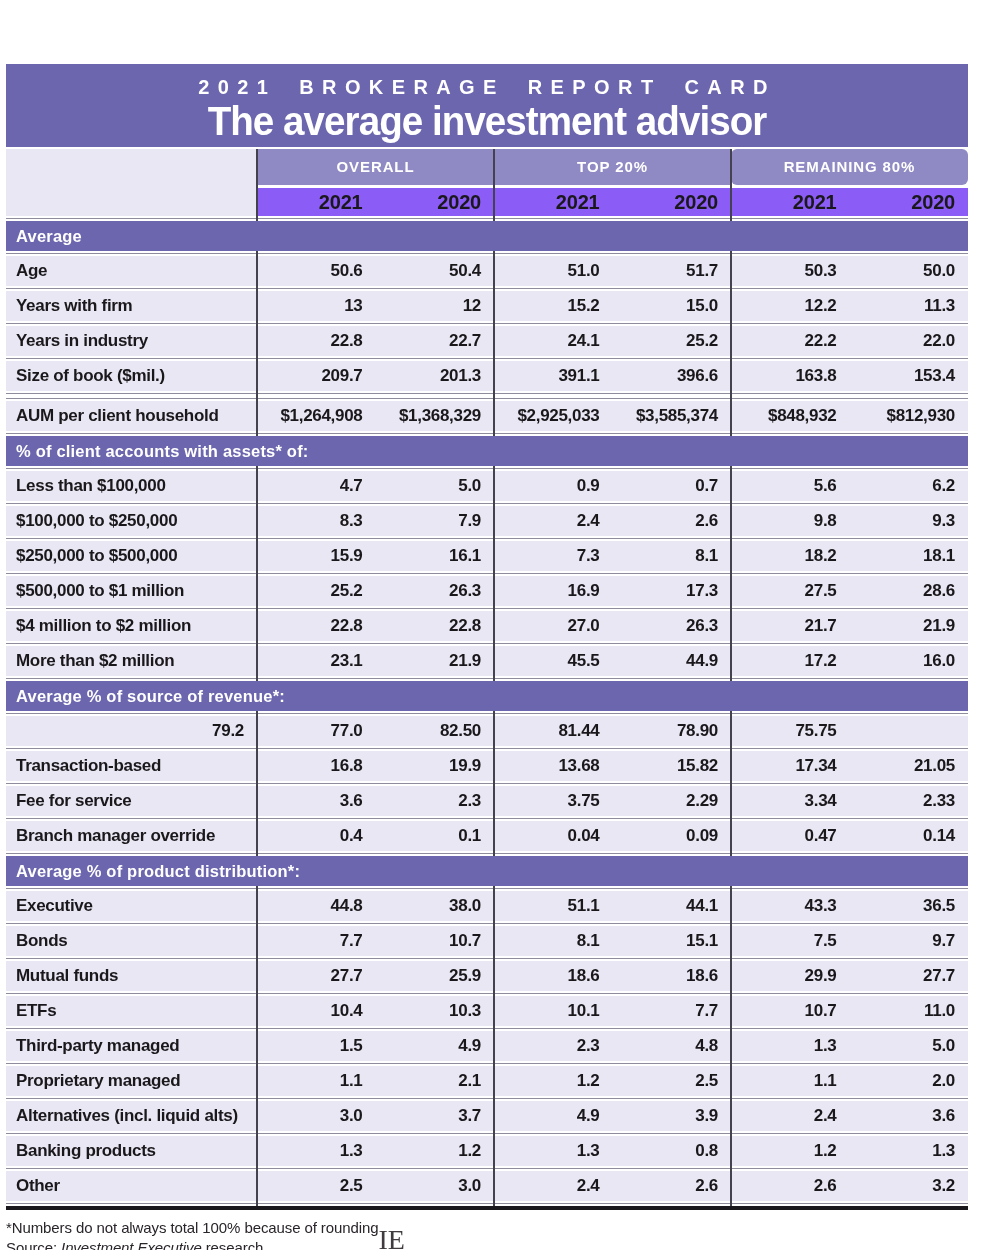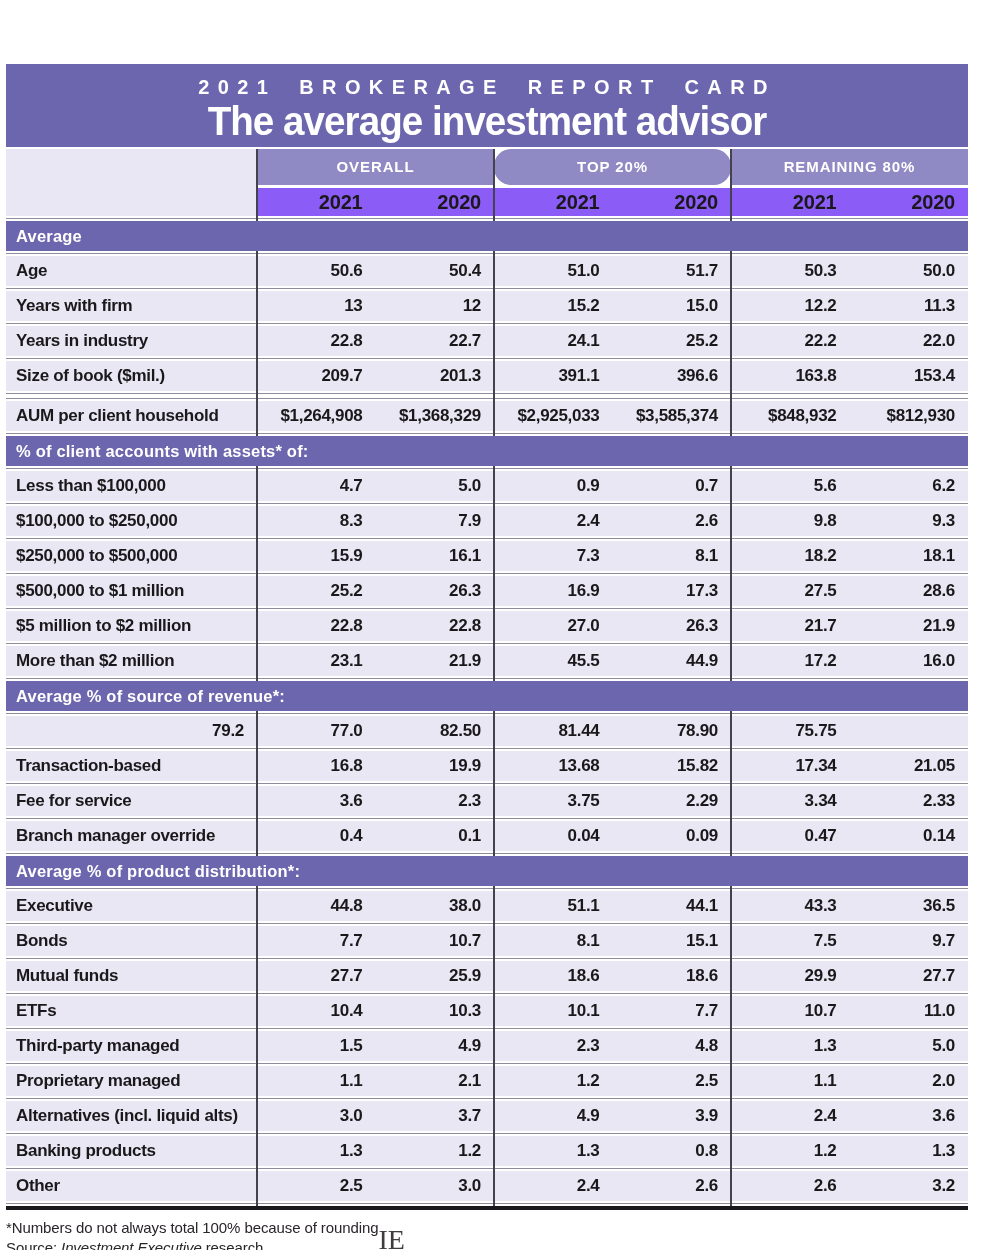--- a/index.html
+++ b/index.html
@@ -168,22 +168,22 @@
 
   <div class="tbl" id="tbl">
     <div class="vline v1"></div>
     <div class="vline v2"></div>
     <div class="vline v3"></div>
 
     <div class="hdr" id="hdr">
       <div class="hdr-corner"></div>
 
     <div class="group-band" style="grid-area: 1 / 2 / auto / span 2;">OVERALL</div>
-        <div class="group-band" style="grid-area: 1 / 4 / auto / span 2; border-radius: 17px;">TOP 20%</div>
-        <div class="group-band" style="grid-area: 1 / 6 / auto / span 2;">REMAINING 80%</div>
+        <div class="group-band" style="grid-area: 1 / 4 / auto / span 2;">TOP 20%</div>
+        <div class="group-band" style="grid-area: 1 / 6 / auto / span 2; border-radius: 6px;">REMAINING 80%</div>
         <div class="hdr-gap" style="grid-area: 2 / 2 / auto / -1;"></div>
         <div class="year-cell" style="grid-area: 3 / 2;">2021</div>
         <div class="year-cell" style="grid-area: 3 / 3;">2020</div>
         <div class="year-cell" style="grid-area: 3 / 4;">2021</div>
         <div class="year-cell" style="grid-area: 3 / 5;">2020</div>
         <div class="year-cell" style="grid-area: 3 / 6;">2021</div>
         <div class="year-cell" style="grid-area: 3 / 7;">2020</div>
       </div>
 
     <div class="sep"></div>
@@ -276,21 +276,21 @@
         <div class="cell label-cell">$500,000 to $1 million</div>
         <div class="cell num-cell">25.2</div>
         <div class="cell num-cell">26.3</div>
         <div class="cell num-cell">16.9</div>
         <div class="cell num-cell">17.3</div>
         <div class="cell num-cell">27.5</div>
         <div class="cell num-cell">28.6</div>
       </div>
       <div class="sep"></div>
       <div class="row">
-        <div class="cell label-cell">$5 million to $2 million</div>
+        <div class="cell label-cell">$4 million to $2 million</div>
         <div class="cell num-cell">22.8</div>
         <div class="cell num-cell">22.8</div>
         <div class="cell num-cell">27.0</div>
         <div class="cell num-cell">26.3</div>
         <div class="cell num-cell">21.7</div>
         <div class="cell num-cell">21.9</div>
       </div>
       <div class="sep"></div>
       <div class="row">
         <div class="cell label-cell">More than $2 million</div>

